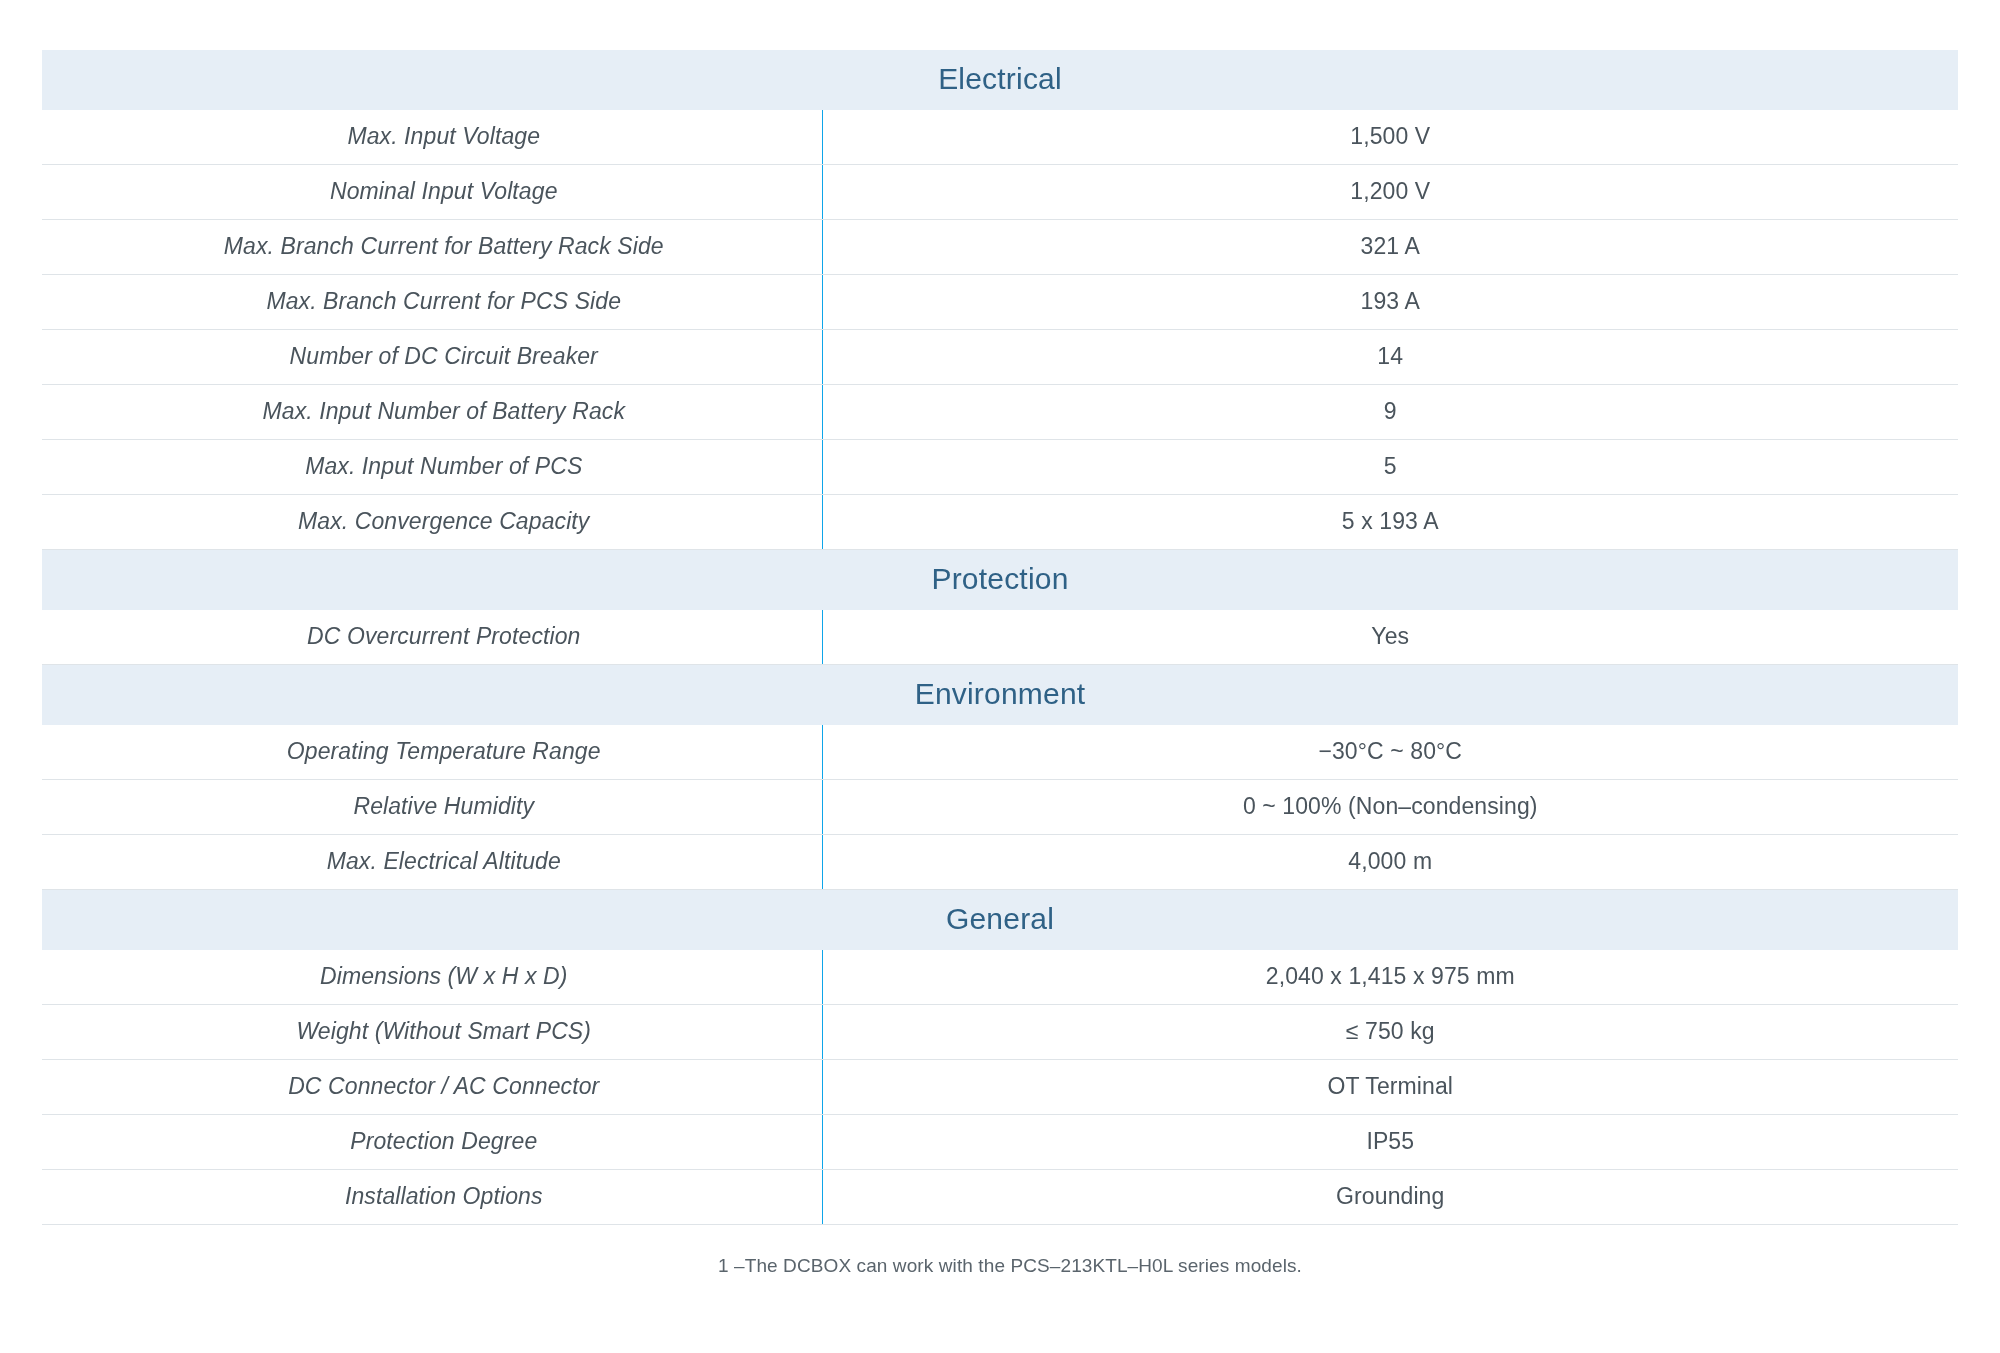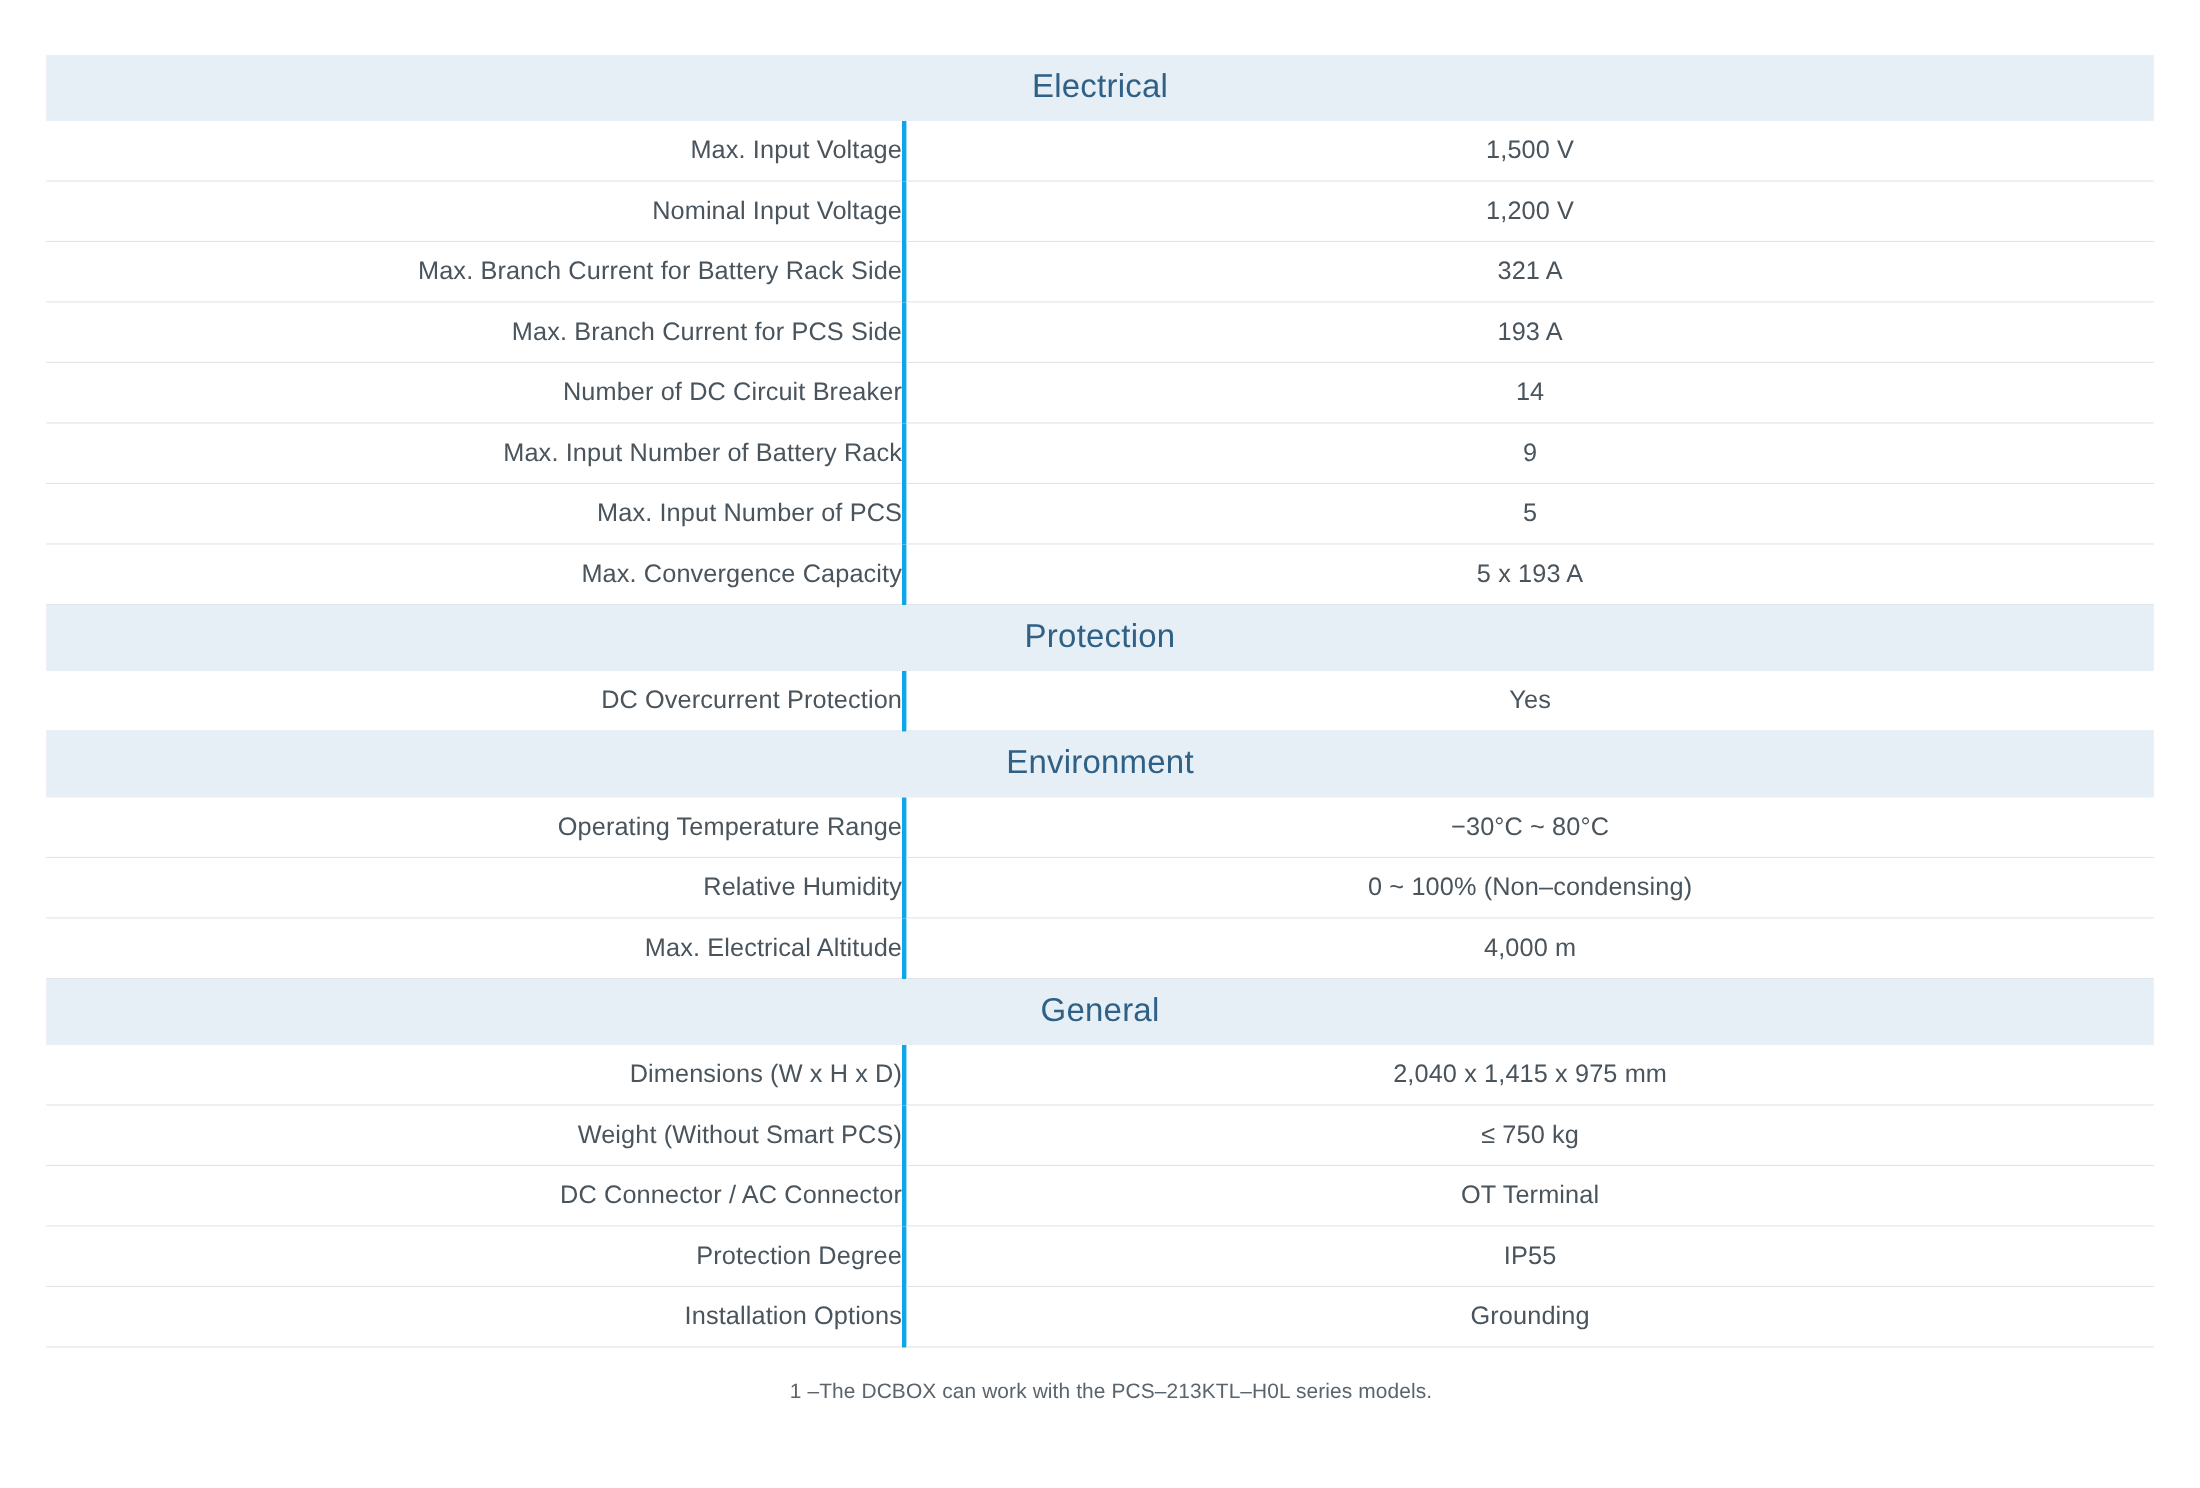--- a/index.html
+++ b/index.html
@@ -40,23 +40,24 @@
   tr.spec-row td {
     border-bottom: 1px solid #dfe4e8;
     font-size: 23px;
     font-weight: 400;
     color: #4a545c;
     padding: 13px 0 14px 0;
     height: 26px;
   }
   tr.spec-row td.label {
     padding-left: 24px;
-    border-right: 4px solid #0ea5e9;
-    text-align: right;
+    border-right: 1px solid #0ea5e9;
+    text-align: center;
     letter-spacing: 0.1px;
+    font-style: italic;
   }
   tr.spec-row td.value {
     text-align: center;
     letter-spacing: 0.1px;
   }
   tr.spec-row.first-of-block td {
     border-top: none;
   }
   .footnote {
     margin-top: 30px;

